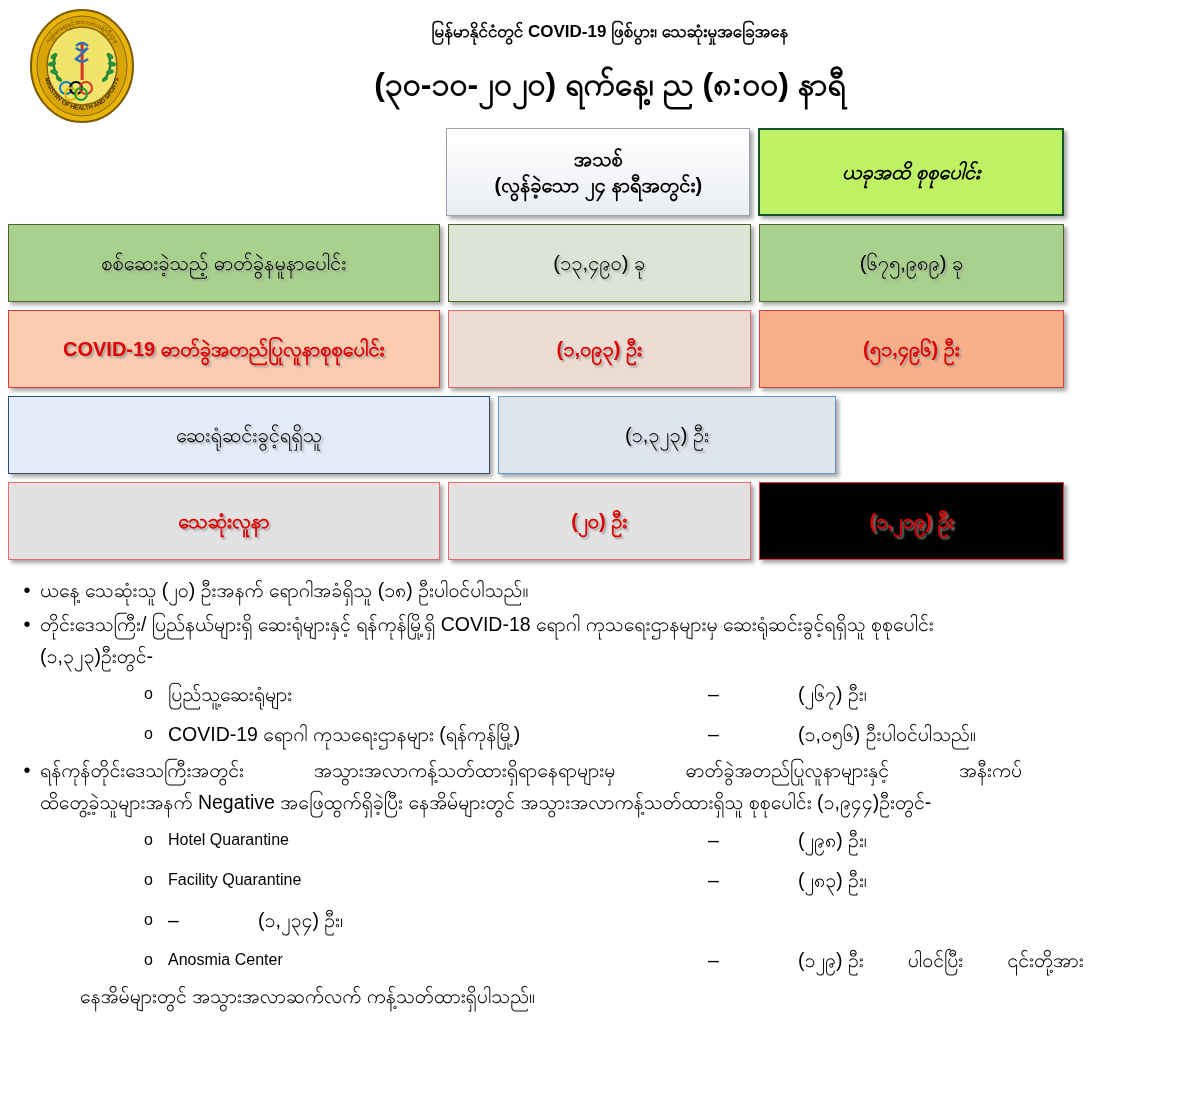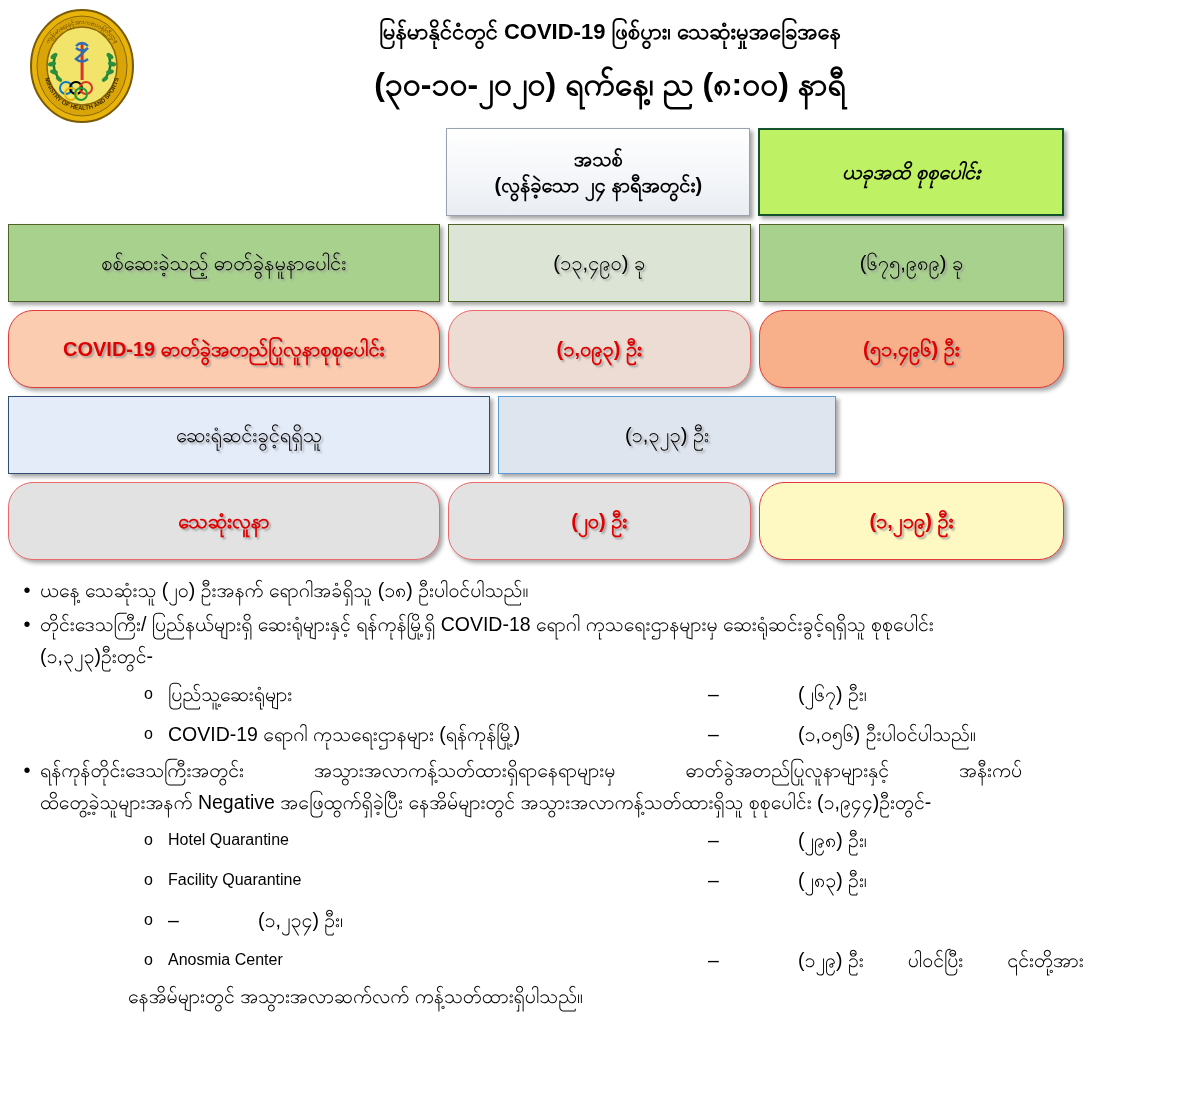--- a/index.html
+++ b/index.html
@@ -19,21 +19,21 @@
   .logo{
     position:absolute;left:28px;top:6px;
     width:108px;height:118px;
   }
   .logo svg{display:block;}
   .title-wrap{
     position:absolute;left:170px;top:14px;width:880px;
     text-align:center;
   }
   .title-line1{
-    font-size:22px;font-weight:bold;letter-spacing:0px;line-height:36px;
+    font-size:17px;font-weight:bold;letter-spacing:0px;line-height:36px;
     white-space:nowrap;
   }
   .title-line2{
     font-size:32px;font-weight:bold;line-height:36px;margin-top:16px;
     white-space:nowrap;
   }
   
   .table{
     position:relative;
     margin:0 8px;
@@ -74,24 +74,24 @@
 
   
   .g-strong{background:#a9d18e;border:1px solid #4f6228;}
   .g-pale  {background:#dce5d5;border:1px solid #4f6228;}
   .r-strong{background:#f8b08a;border:1px solid #e03b3b;}
   .r-mid   {background:#fcccb0;border:1px solid #e03b3b;}
   .r-pale  {background:#eddcd3;border:1px solid #e86a6a;}
   .b-strong{background:#b4cbe8;border:1px solid #3a74b5;}
   .b-pale  {background:#e4ecf9;border:1px solid #2f4f72;}
   .b-pale2 {background:#dfe5ee;border:1px solid #5b9bd5;}
-  .gy-strong{background:#fef9c3;border:1px solid #e03b3b;}
+  .gy-strong{background:#000000;border:1px solid #e03b3b;}
   .gy-pale {background:#e2e2e2;border:1px solid #e86a6a;}
 
-  .txt-red{color:#e00000;font-weight:bold;text-shadow:2px 2px 2px rgba(150,150,150,.85);border-radius:25px;}
+  .txt-red{color:#e00000;font-weight:bold;text-shadow:2px 2px 2px rgba(150,150,150,.85);}
   .txt-dark{color:#000;}
   .txt-shadow{text-shadow:2px 2px 2px rgba(150,150,150,.8);}
 
   
   .notes{
     margin-top:14px;
     padding:0 10px 0 14px;
     font-size:19.5px;
     line-height:32px;
   }
@@ -110,21 +110,21 @@
     margin-left:130px;
     line-height:40px;
   }
   .sub .odot{
     width:24px;flex:0 0 24px;font-size:16px;text-align:left;
   }
   .sub .slabel{flex:0 0 540px;}
   .sub .sdash{flex:0 0 90px;text-align:left;}
   .sub .sval{flex:1;}
   .sub-en .slabel{font-size:16px;}
-  .indent-line{margin-left:114px;}
+  .indent-line{margin-left:66px;}
   .inline-sp{display:inline-block;width:44px;}
   .inline-sp-lg{display:inline-block;width:70px;}
 </style>
 </head>
 <body>
 
 <div class="header">
 
   <div class="logo">
     <svg width="108" height="118" viewBox="0 0 108 118">

